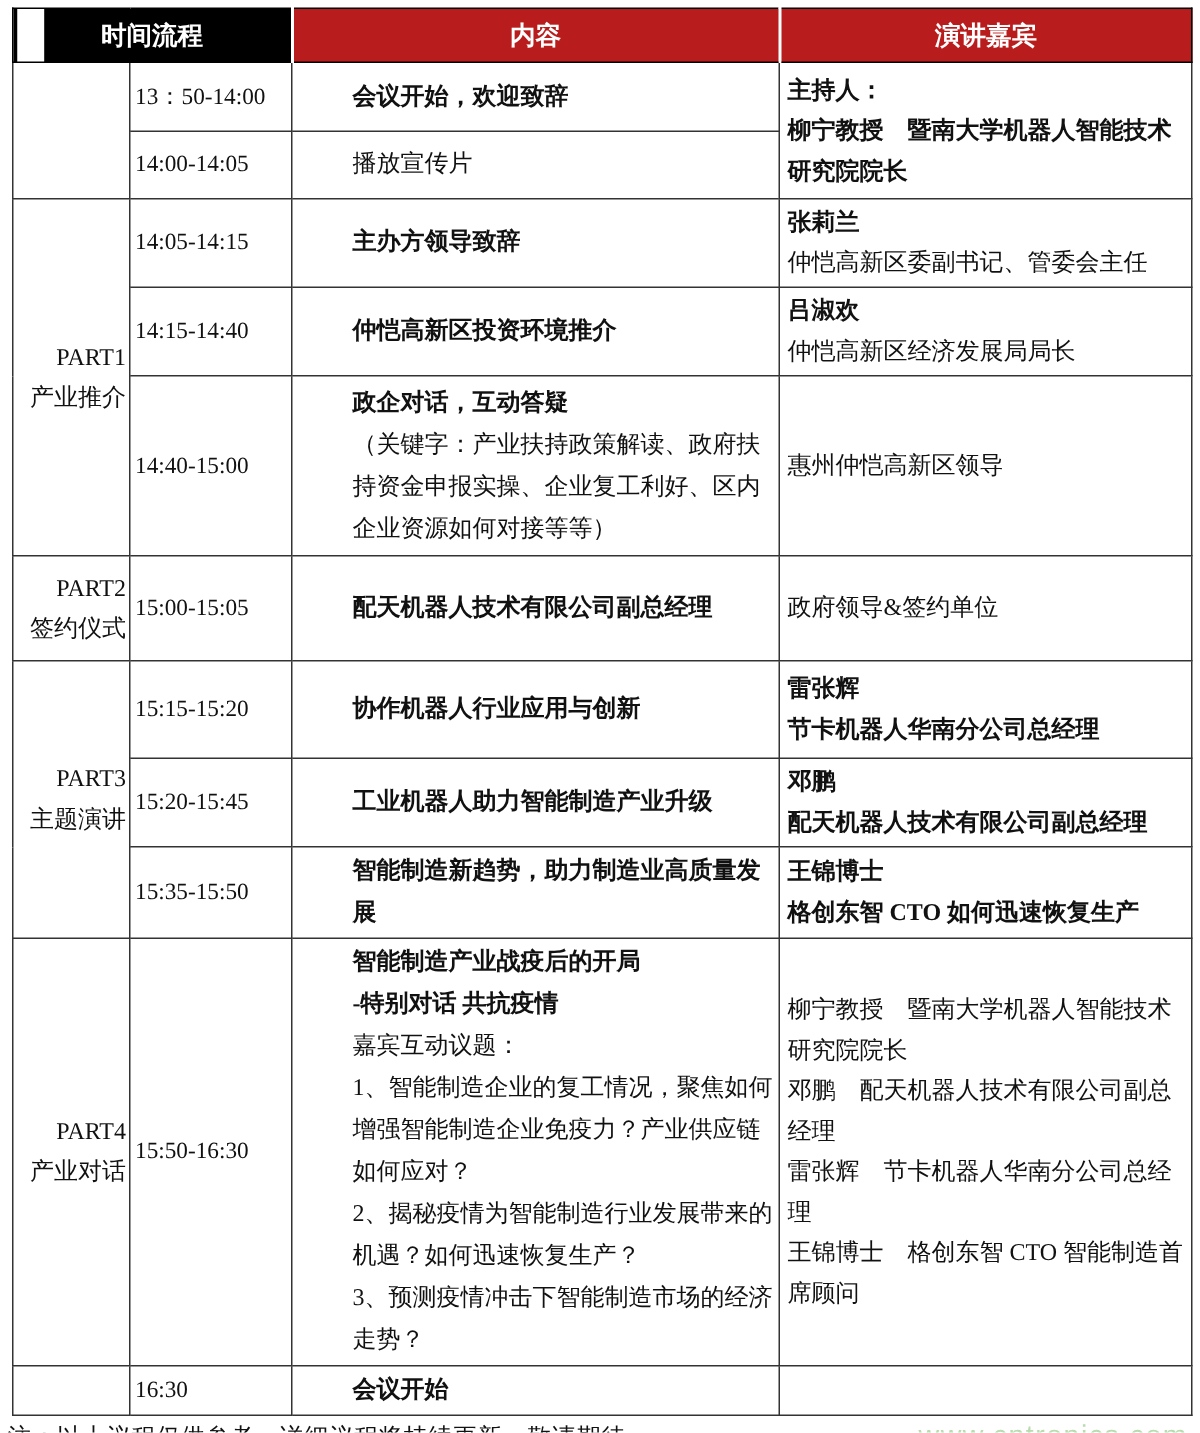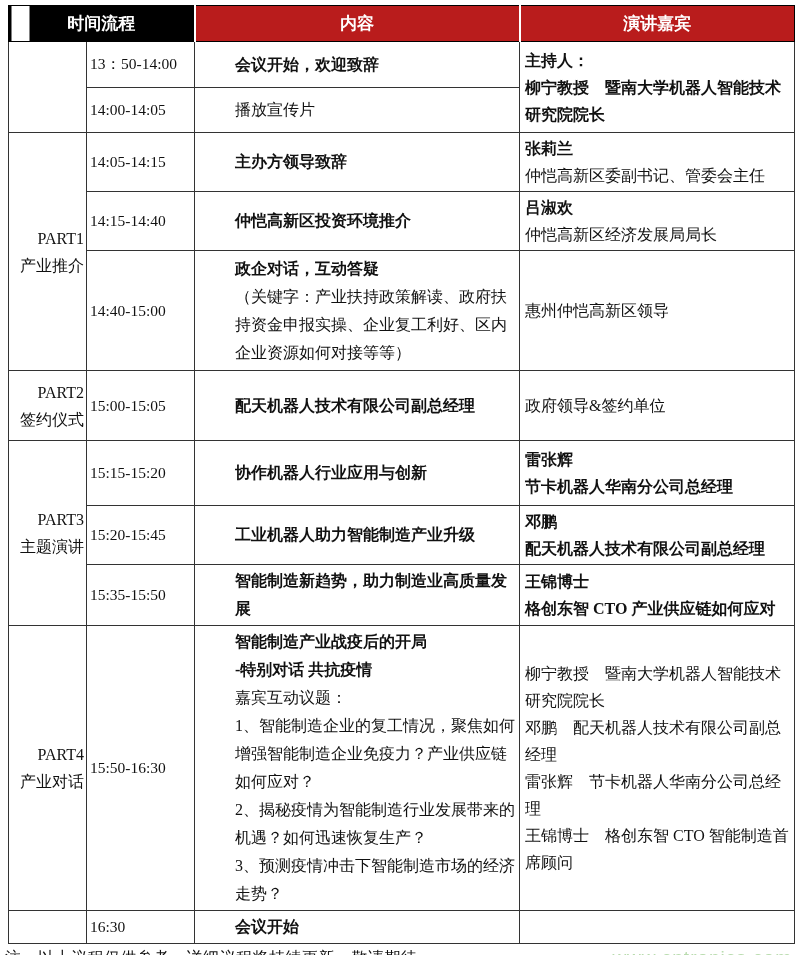--- a/index.html
+++ b/index.html
@@ -201,21 +201,21 @@
         </td>
       </tr>
 
       <tr class="hr9">
         <td class="time">15:35-15:50</td>
         <td class="content">
           <div class="b">智能制造新趋势，助力制造业高质量发展</div>
         </td>
         <td class="speaker">
           <div class="b">王锦博士</div>
-          <div class="b">格创东智 CTO 产业供应链如何应对</div>
+          <div class="b">格创东智 CTO 如何迅速恢复生产</div>
         </td>
       </tr>
 
       <tr class="hr10">
         <td class="part">
           <div>PART4</div>
           <div>产业对话</div>
         </td>
         <td class="time">15:50-16:30</td>
         <td class="content">

